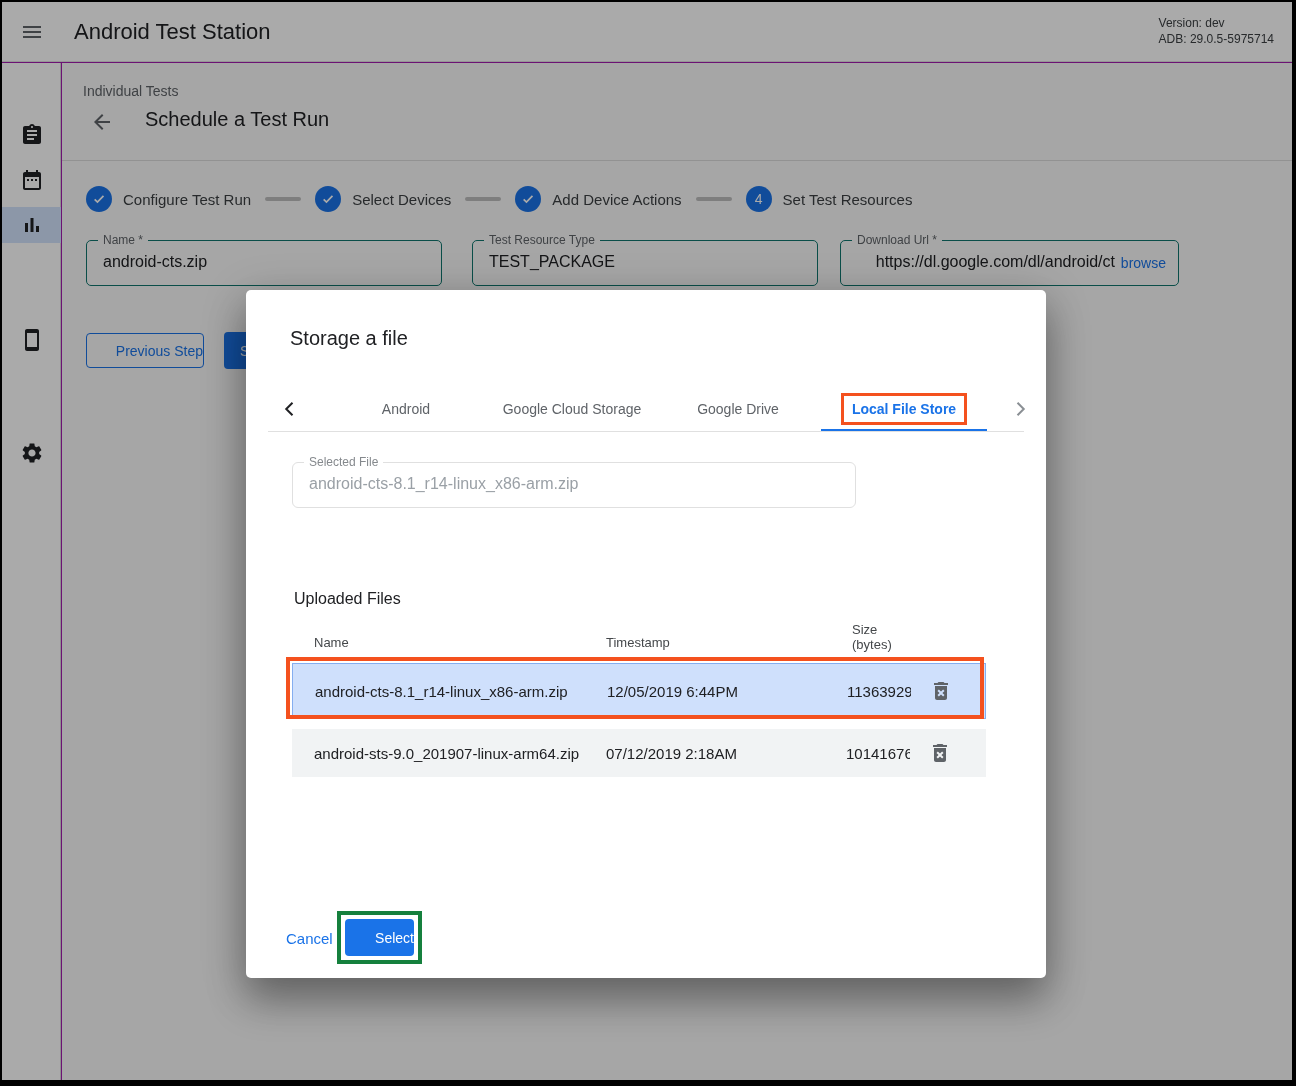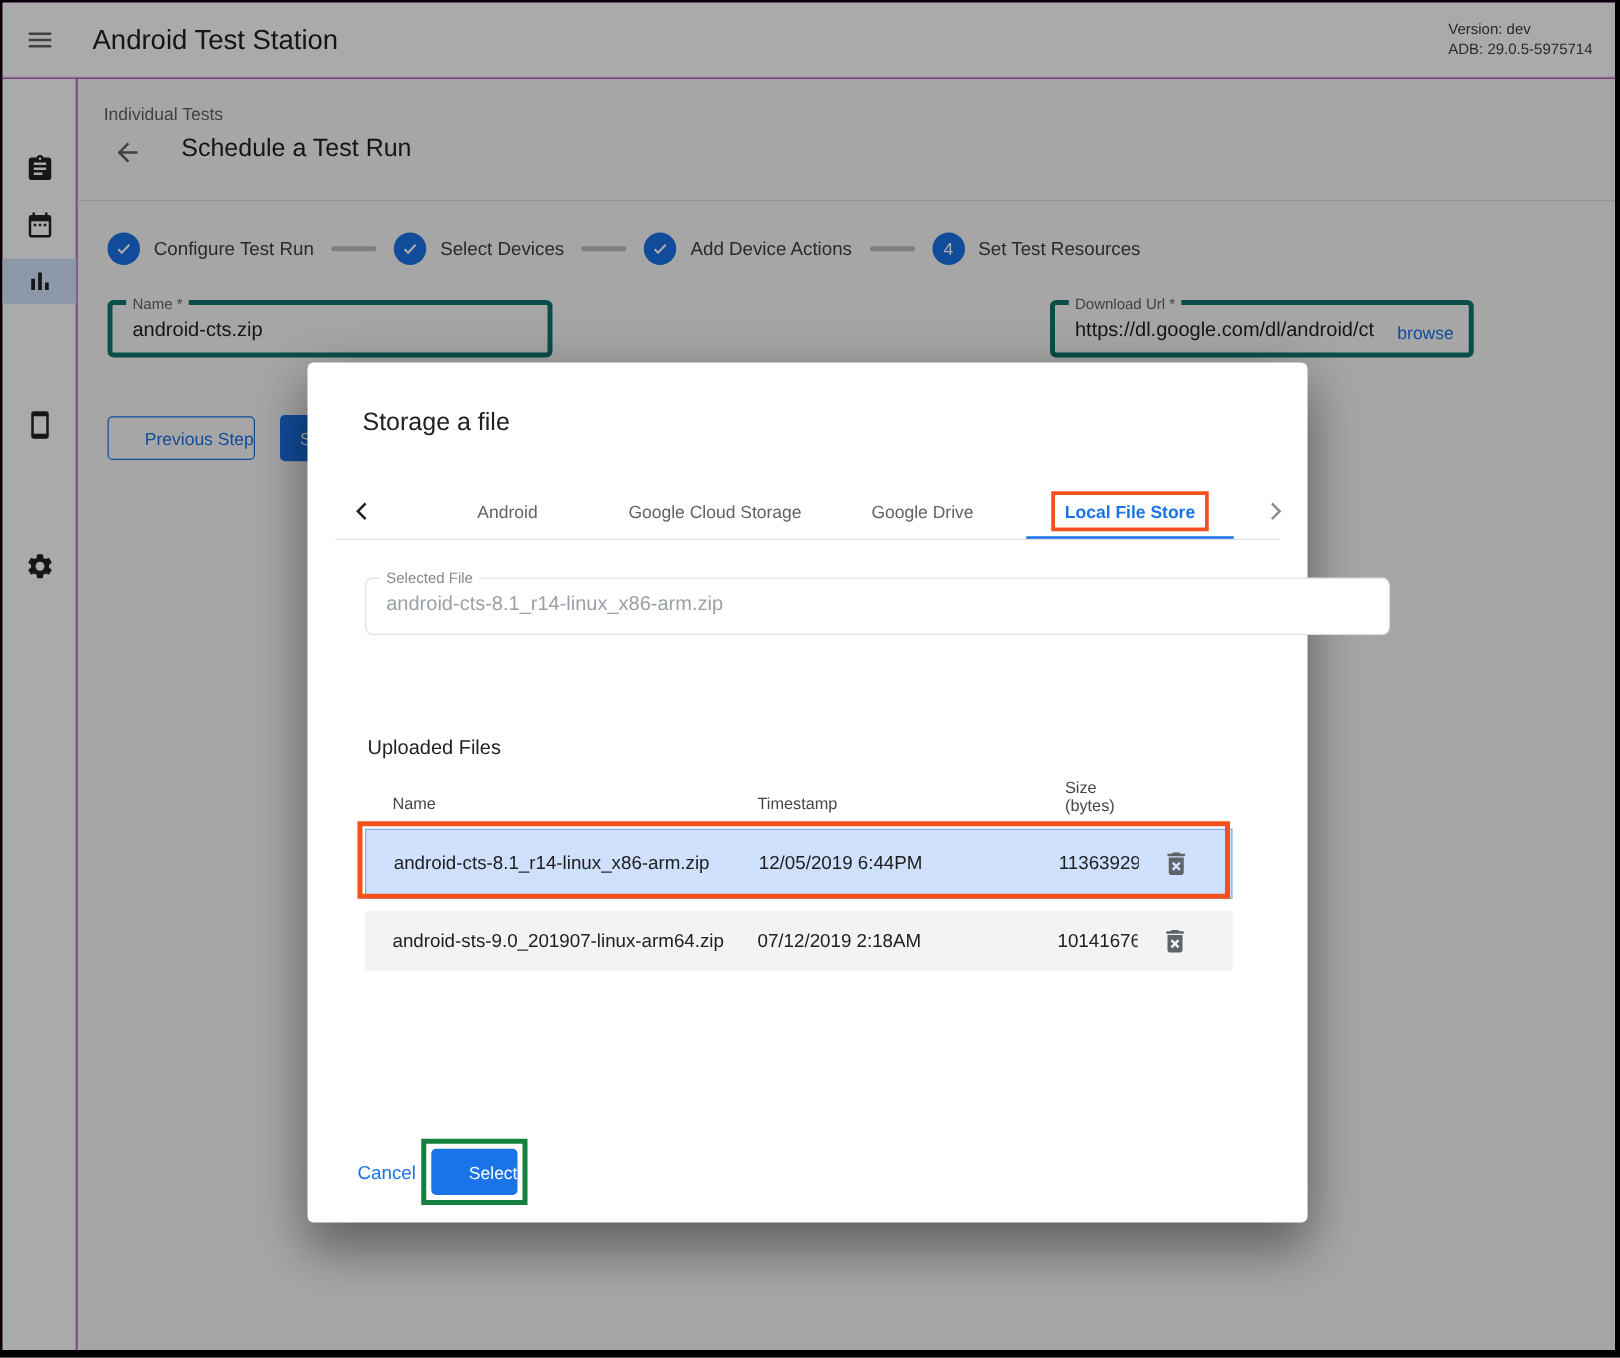--- a/index.html
+++ b/index.html
@@ -31,27 +31,27 @@
   .page-title { position:absolute; left:83px; top:45px; font-size:20px; color:#202124; }
   .title-divider { position:absolute; left:0; right:0; top:97px; height:1px; background:#dcdcdc; }
 
   .stepper { position:absolute; left:24px; top:122px; height:28px; display:flex; align-items:center; }
   .step { display:flex; align-items:center; }
   .step-circle { width:26px; height:26px; border-radius:50%; background:#1a73e8; color:#fff; display:flex; align-items:center; justify-content:center; font-size:14px; }
   .step-circle svg { width:16px; height:16px; }
   .step-label { margin-left:11px; font-size:15px; color:#3c4043; white-space:nowrap; }
   .connector { width:36px; height:4px; border-radius:2px; background:#bdbdbd; margin:0 14px; }
 
-  .field { position:absolute; top:177px; height:46px; border:4px solid #0f766e; border-radius:5px; background:#fafafa; }
+  .field { position:absolute; top:177px; height:46px; border:1px solid #0f766e; border-radius:5px; background:#fafafa; }
   .field-label { position:absolute; top:-8px; left:11px; padding:0 5px; background:#fafafa; font-size:12px; color:#5f6368; white-space:nowrap; }
   .field-value { position:absolute; left:16px; top:12px; font-size:16px; color:#202124; white-space:nowrap; overflow:hidden; }
   .field-name  { left:24px;  width:356px; }
   .field-type  { left:410px; width:346px; }
   .field-url   { left:778px; width:339px; }
-  .field-url .field-value { width:258px; }
+  .field-url .field-value { width:258px;text-align:right; }
   .browse-link { position:absolute; right:12px; top:14px; font-size:14px; color:#1a73e8; cursor:pointer; }
 
   .btn { border:none; border-radius:4px; font-size:14px; font-family:inherit; cursor:pointer;text-align:right; }
   .prev-btn { position:absolute; left:24px; top:270px; width:118px; height:35px; background:transparent; border:1px solid #1a73e8; color:#1a73e8; }
   .next-btn { position:absolute; left:162px; top:269px; width:130px; height:37px; background:#1a73e8; color:#fff; text-align:left; padding-left:16px; }
 
   
   .backdrop { position:absolute; inset:0; background:rgba(0,0,0,0.335); z-index:40; }
 
   
@@ -63,21 +63,21 @@
   .tab-pager.prev { left:22px; color:#202124; }
   .tab-pager.next { left:752px; color:#8a8f94; }
   .tab-pager svg { width:20px; height:20px; }
   .tabs { position:absolute; left:77px; top:95px; height:47px; display:flex; }
   .tab { width:166px; height:47px; display:flex; align-items:center; justify-content:center; font-size:14px; color:#5f6368; cursor:pointer; position:relative; }
   .tab.active { color:#1a73e8; font-weight:bold; }
   .tab.active::after { content:""; position:absolute; left:0; right:0; bottom:0; height:3px; background:#1a73e8; }
   .tab-ann { border:3px solid #f4511e; padding:5px 8px; }
   .tabs-divider { position:absolute; left:22px; right:22px; top:141px; height:1px; background:#e0e0e0; }
 
-  .sel-field { position:absolute; left:46px; top:172px; width:820px; height:46px; border:1px solid #e0e0e0; border-radius:6px; background:#fff; }
+  .sel-field { position:absolute; left:46px; top:172px; width:564px; height:46px; border:1px solid #e0e0e0; border-radius:6px; background:#fff; }
   .sel-field .field-label { background:#fff; color:#85898d; }
   .sel-field .field-value { color:#9aa0a6; width:660px; }
 
   .ann-box { border:4px solid #f4511e; }
   .upload-ann { position:absolute; left:42px; top:236px; border:3px solid #f4511e; padding:4px; }
   .upload-btn { display:block; width:98px; height:37px; background:#1a73e8; color:#fff; }
 
   .uploaded-title { position:absolute; left:48px; top:300px; font-size:16px; color:#202124; }
 
   .thead { position:absolute; left:46px; top:330px; width:694px; height:34px; font-size:13px; color:#44474a; }
@@ -184,20 +184,24 @@
       <span class="connector"></span>
       <div class="step">
         <span class="step-circle">4</span>
         <span class="step-label">Set Test Resources</span>
       </div>
     </div>
 
     <div class="field field-name">
       <span class="field-label">Name *</span>
       <span class="field-value">android-cts.zip</span>
+    </div>
+    <div class="field field-type">
+      <span class="field-label">Test Resource Type</span>
+      <span class="field-value">TEST_PACKAGE</span>
     </div>
     <div class="field field-url">
       <span class="field-label">Download Url *</span>
       <span class="field-value">https://dl.google.com/dl/android/ct</span>
       <span class="browse-link">browse</span>
     </div>
 
     <button class="btn prev-btn">Previous Step</button>
     <button class="btn next-btn">S</button>
   </div>

